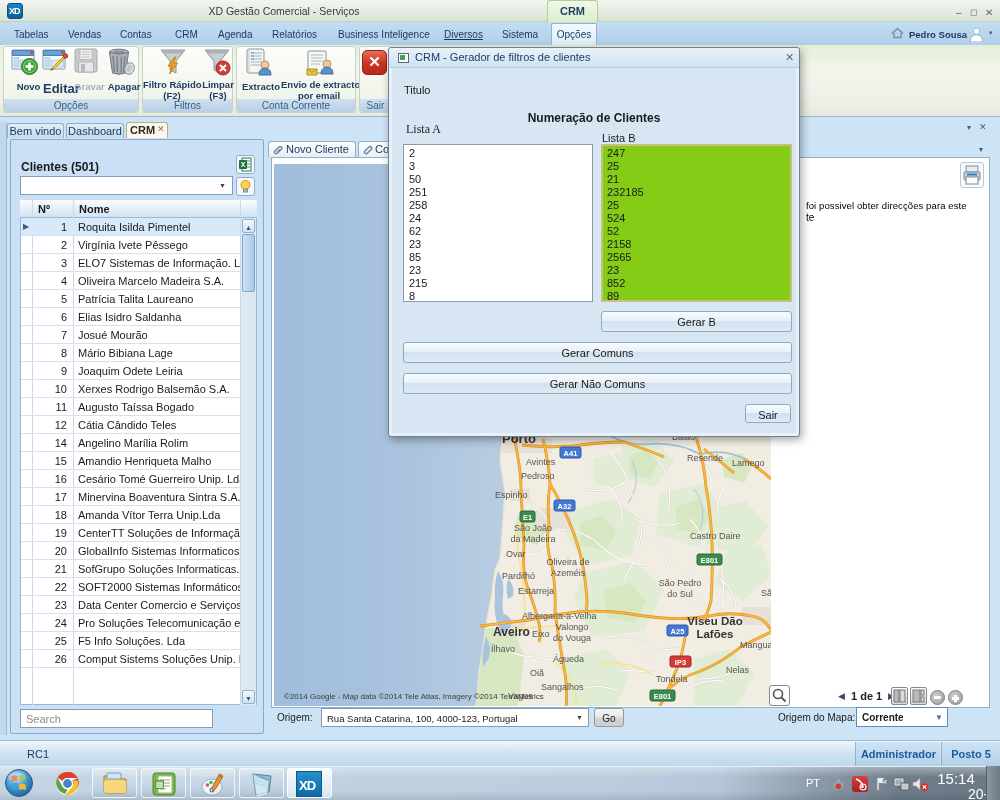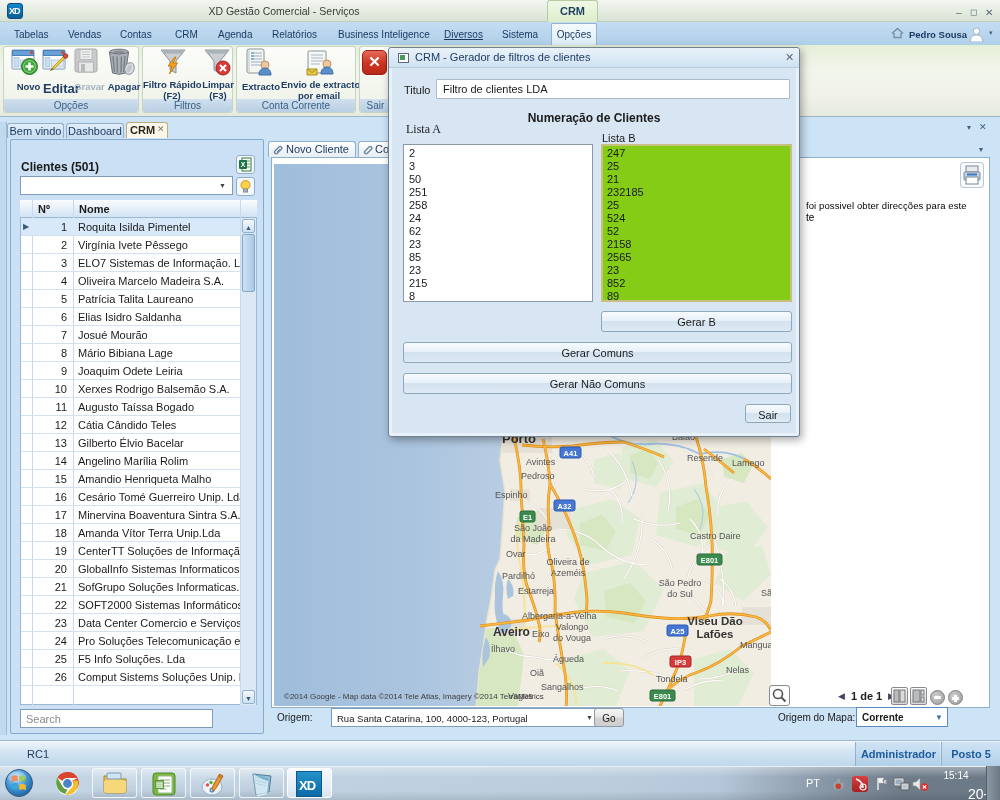--- a/index.html
+++ b/index.html
@@ -240,24 +240,20 @@
         <span class="num">10</span>
         <span class="nam">Xerxes Rodrigo Balsemão S.A.</span>
       </div>
 <div class="grow">
         <span class="num">11</span>
         <span class="nam">Augusto Taíssa Bogado</span>
       </div>
 <div class="grow">
         <span class="num">12</span>
         <span class="nam">Cátia Cândido Teles</span>
-      </div>
-<div class="grow">
-        <span class="num">13</span>
-        <span class="nam">Gilberto Élvio Bacelar</span>
       </div>
 <div class="grow">
         <span class="num">14</span>
         <span class="nam">Angelino Marília Rolim</span>
       </div>
 <div class="grow">
         <span class="num">15</span>
         <span class="nam">Amandio Henriqueta Malho</span>
       </div>
 <div class="grow">
@@ -585,21 +581,21 @@
 </div>
 <div class="abs" style="left:930px;top:690px;width:15px;height:15px;border-radius:50%;background:radial-gradient(circle at 5px 5px,#cfcfcf,#9a9a9a);border:1px solid #808080;">
   <div class="tx" style="left:3px;top:5px;width:7px;height:3px;background:#fff;border-radius:1px;"></div>
 </div>
 <div class="abs" style="left:948px;top:690px;width:15px;height:15px;border-radius:50%;background:radial-gradient(circle at 5px 5px,#cfcfcf,#9a9a9a);border:1px solid #808080;">
   <div class="tx" style="left:3px;top:6px;width:7px;height:3px;background:#fff;"></div>
   <div class="tx" style="left:5px;top:4px;width:3px;height:7px;background:#fff;"></div>
 </div>
 
 <div class="tx" style="left:277px;top:712px;font-size:10px;color:#1a1a1a;">Origem:</div>
-<div class="abs" style="left:331px;top:708px;width:268px;height:19px;background:#fff;border:1px solid #7f9db9;">
+<div class="abs" style="left:321px;top:708px;width:268px;height:19px;background:#fff;border:1px solid #7f9db9;">
   <div class="tx" style="left:5px;top:4px;font-size:9.5px;color:#1a1a1a;">Rua Santa Catarina, 100, 4000-123, Portugal</div>
   <div class="tx" style="right:5px;top:5px;font-size:7px;color:#444;">▼</div>
 </div>
 <div class="abs" style="left:594px;top:708px;width:30px;height:19px;background:linear-gradient(#f5f5f5,#e8e8e8 45%,#d4d4d4 55%,#cfcfcf);border:1px solid #8e9aa4;border-radius:3px;">
   <div class="tx" style="left:0;top:4px;width:28px;text-align:center;font-size:10px;color:#1a1a1a;">Go</div>
 </div>
 <div class="tx" style="left:778px;top:712px;font-size:10px;color:#1a1a1a;">Origem do Mapa:</div>
 <div class="abs" style="left:856px;top:707px;width:92px;height:20px;background:#fff;border:1px solid #5a8ac0;">
   <div class="tx" style="left:5px;top:4px;font-size:10px;font-weight:bold;color:#1a1a1a;">Corrente</div>
   <div class="tx" style="right:4px;top:5px;font-size:8px;color:#3a6ea8;">▼</div>
@@ -607,23 +603,20 @@
 
 <div class="abs" style="left:388px;top:47px;width:412px;height:390px;background:#d8e6f3;border:1px solid #70828f;border-radius:3px;box-shadow:2px 3px 8px rgba(0,0,0,0.35), inset 0 0 0 3px rgba(245,250,253,0.55);">
   <div class="abs" style="left:0;top:0;width:410px;height:20px;background:linear-gradient(#eaf2f9,#cfe2f1);border-bottom:1px solid #b8cee0;border-radius:3px 3px 0 0;"></div>
   <svg class="abs" style="left:9px;top:5px;" width="11" height="10" viewBox="0 0 11 10">
         <rect x="0.5" y="0.5" width="10" height="9" fill="#fff" stroke="#5a6a7a"></rect>
         <rect x="2" y="2" width="5" height="5" fill="#4a9a5a"></rect>
       </svg>
   <div class="tx" style="left:26px;top:3px;font-size:11px;color:#1e3c66;">CRM - Gerador de filtros de clientes</div>
   <div class="tx" style="left:396px;top:3px;font-size:11px;color:#5a6a7a;">✕</div>
   <div class="tx" style="left:15px;top:36px;font-size:11px;color:#1a1a1a;">Titulo</div>
-  <div class="abs" style="left:47px;top:31px;width:354px;height:20px;background:#fff;border:1px solid #aabccc;border-radius:1px;">
-    <div class="tx" style="left:6px;top:3px;font-size:11px;color:#1a1a1a;">Filtro de clientes LDA</div>
-  </div>
   <div class="tx" style="left:0;top:63px;width:410px;text-align:center;font-size:12px;font-weight:bold;color:#1a1a1a;">Numeração de Clientes</div>
   <div class="tx" style="left:17px;top:74px;font-size:12px;color:#1a1a1a;font-family:Liberation Serif, serif;">Lista A</div>
   <div class="tx" style="left:213px;top:84px;font-size:11px;color:#1a1a1a;">Lista B</div>
   <div class="abs" style="left:14px;top:96px;width:190px;height:158px;background:#fff;border:1px solid #8a9aa8;">
     <div class="tx" style="left:5px;top:2px;font-size:11px;color:#1a1a1a;line-height:13px;">2<br>3<br>50<br>251<br>258<br>24<br>62<br>23<br>85<br>23<br>215<br>8</div>
   </div>
   <div class="abs" style="left:212px;top:96px;width:191px;height:158px;background:#84cc16;border:2px solid #c8c080;">
     <div class="tx" style="left:4px;top:1px;font-size:11px;color:#1a1a1a;line-height:13px;">247<br>25<br>21<br>232185<br>25<br>524<br>52<br>2158<br>2565<br>23<br>852<br>89</div>
   </div>
   <div class="abs dbtn" style="left:14px;top:294px;width:389px;height:21px;"><span>Gerar Comuns</span></div>
@@ -749,17 +742,17 @@
       <rect x="2.5" y="3.5" width="7" height="5" fill="#9ab0c0"></rect>
       <path d="M4 12 h4 M6 10 v2" stroke="#6a6a6a"></path>
       <rect x="8" y="7" width="8" height="7" rx="1" fill="#d8d8d8" stroke="#5a5a5a"></rect>
       <rect x="9.5" y="8.5" width="5" height="4" fill="#b8c8d4"></rect>
     </svg>
 <svg class="abs" style="left:912px;top:776px;" width="17" height="16" viewBox="0 0 17 16">
       <path d="M1 6 h3 l4 -4 v12 l-4 -4 H1 Z" fill="#e8e8e8" stroke="#888" stroke-width="0.5"></path>
       <circle cx="12.5" cy="11" r="3.8" fill="#d83030"></circle>
       <path d="M10.8 9.3 l3.4 3.4 M14.2 9.3 l-3.4 3.4" stroke="#fff" stroke-width="1.2"></path>
     </svg>
-<div class="tx" style="left:936px;top:770px;width:40px;text-align:center;font-size:10px;color:#fff;">15:14</div>
+<div class="tx" style="left:936px;top:770px;width:40px;text-align:center;font-size:15px;color:#fff;">15:14</div>
 <div class="tx" style="left:968px;top:786px;width:50px;text-align:center;font-size:14px;color:#fff;">20-11-2014</div>
 <div class="abs" style="left:986px;top:766px;width:14px;height:34px;background:linear-gradient(to right,#8a98a4,#6d7a86);border-left:1px solid #55606a;"></div>
 
 </div>
 
 </body></html>

